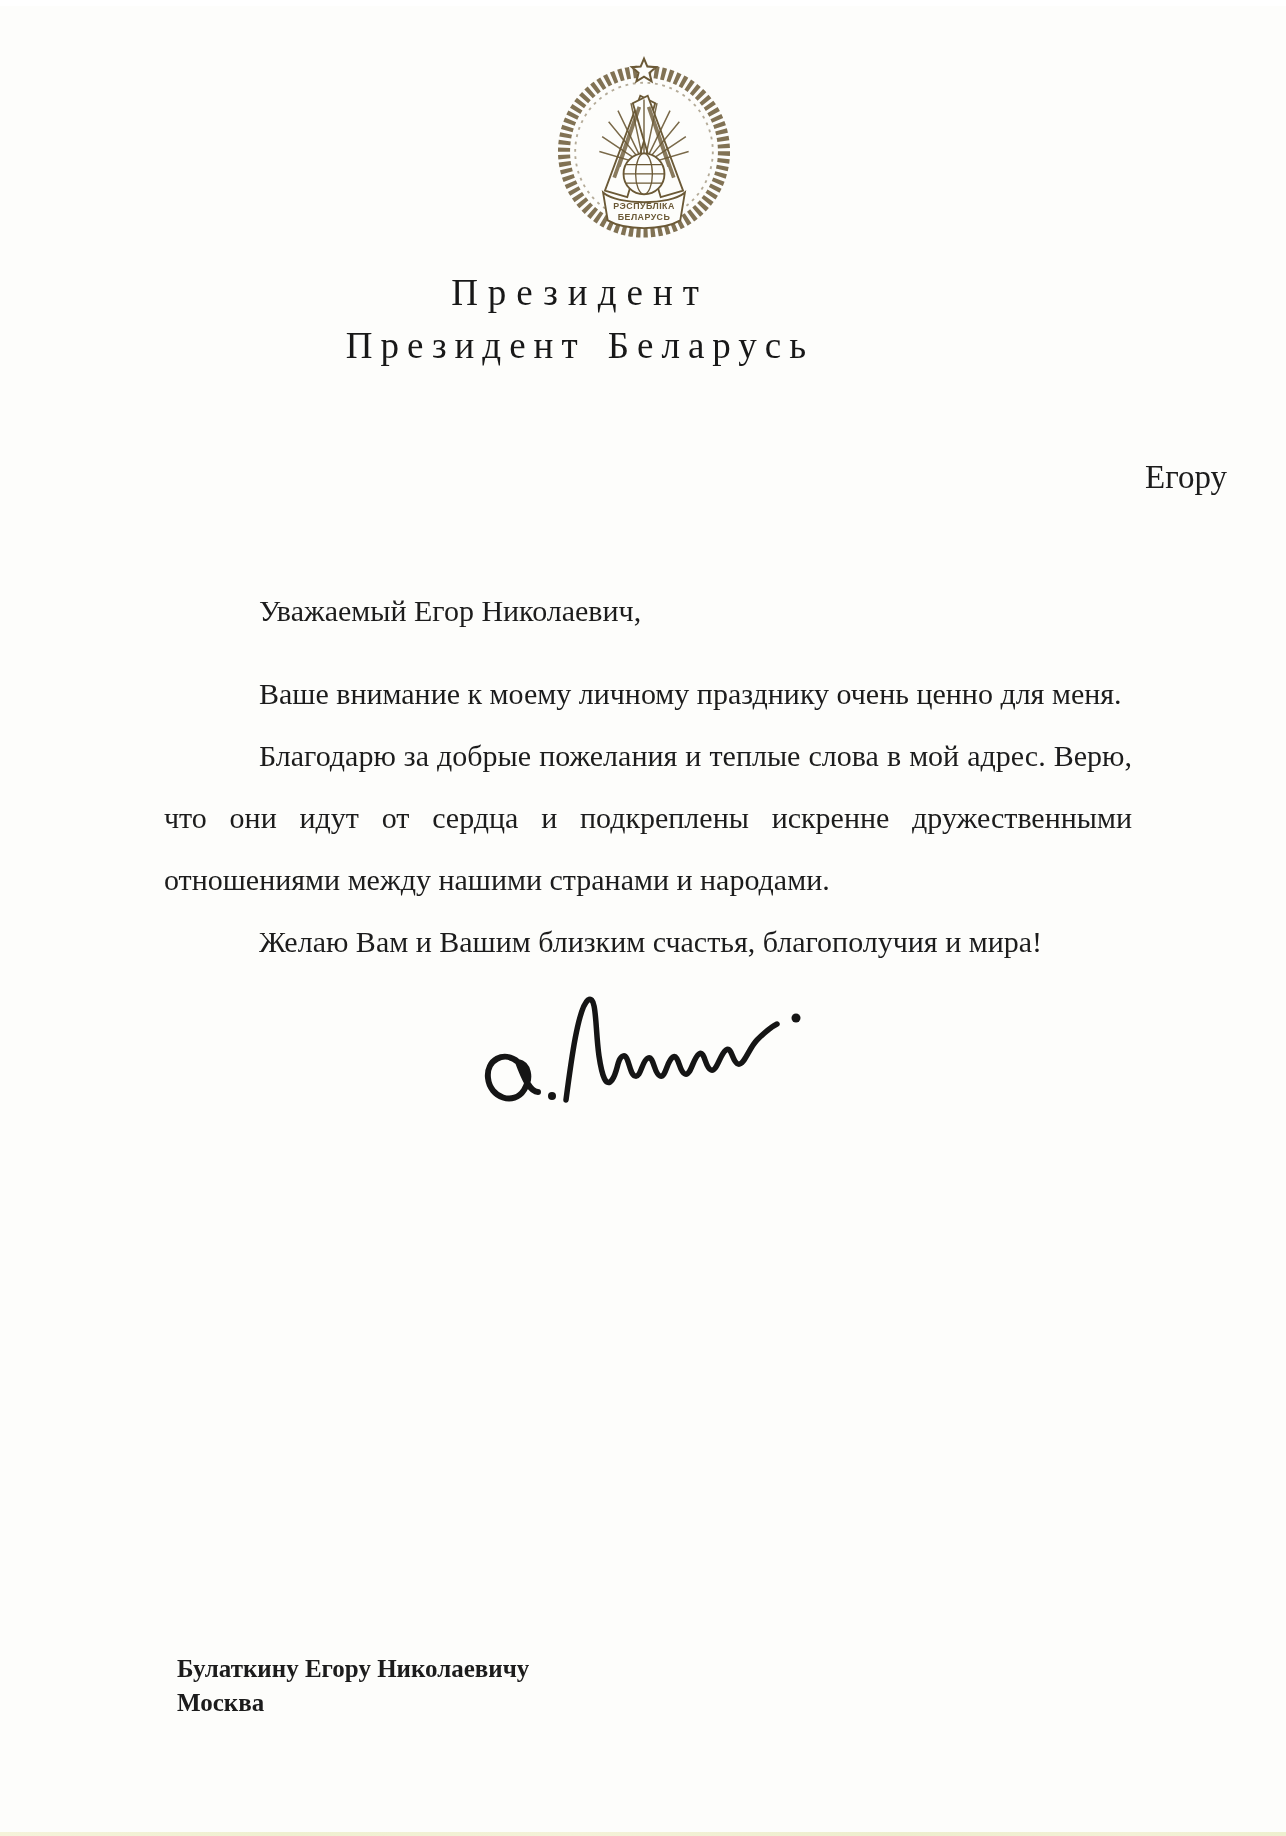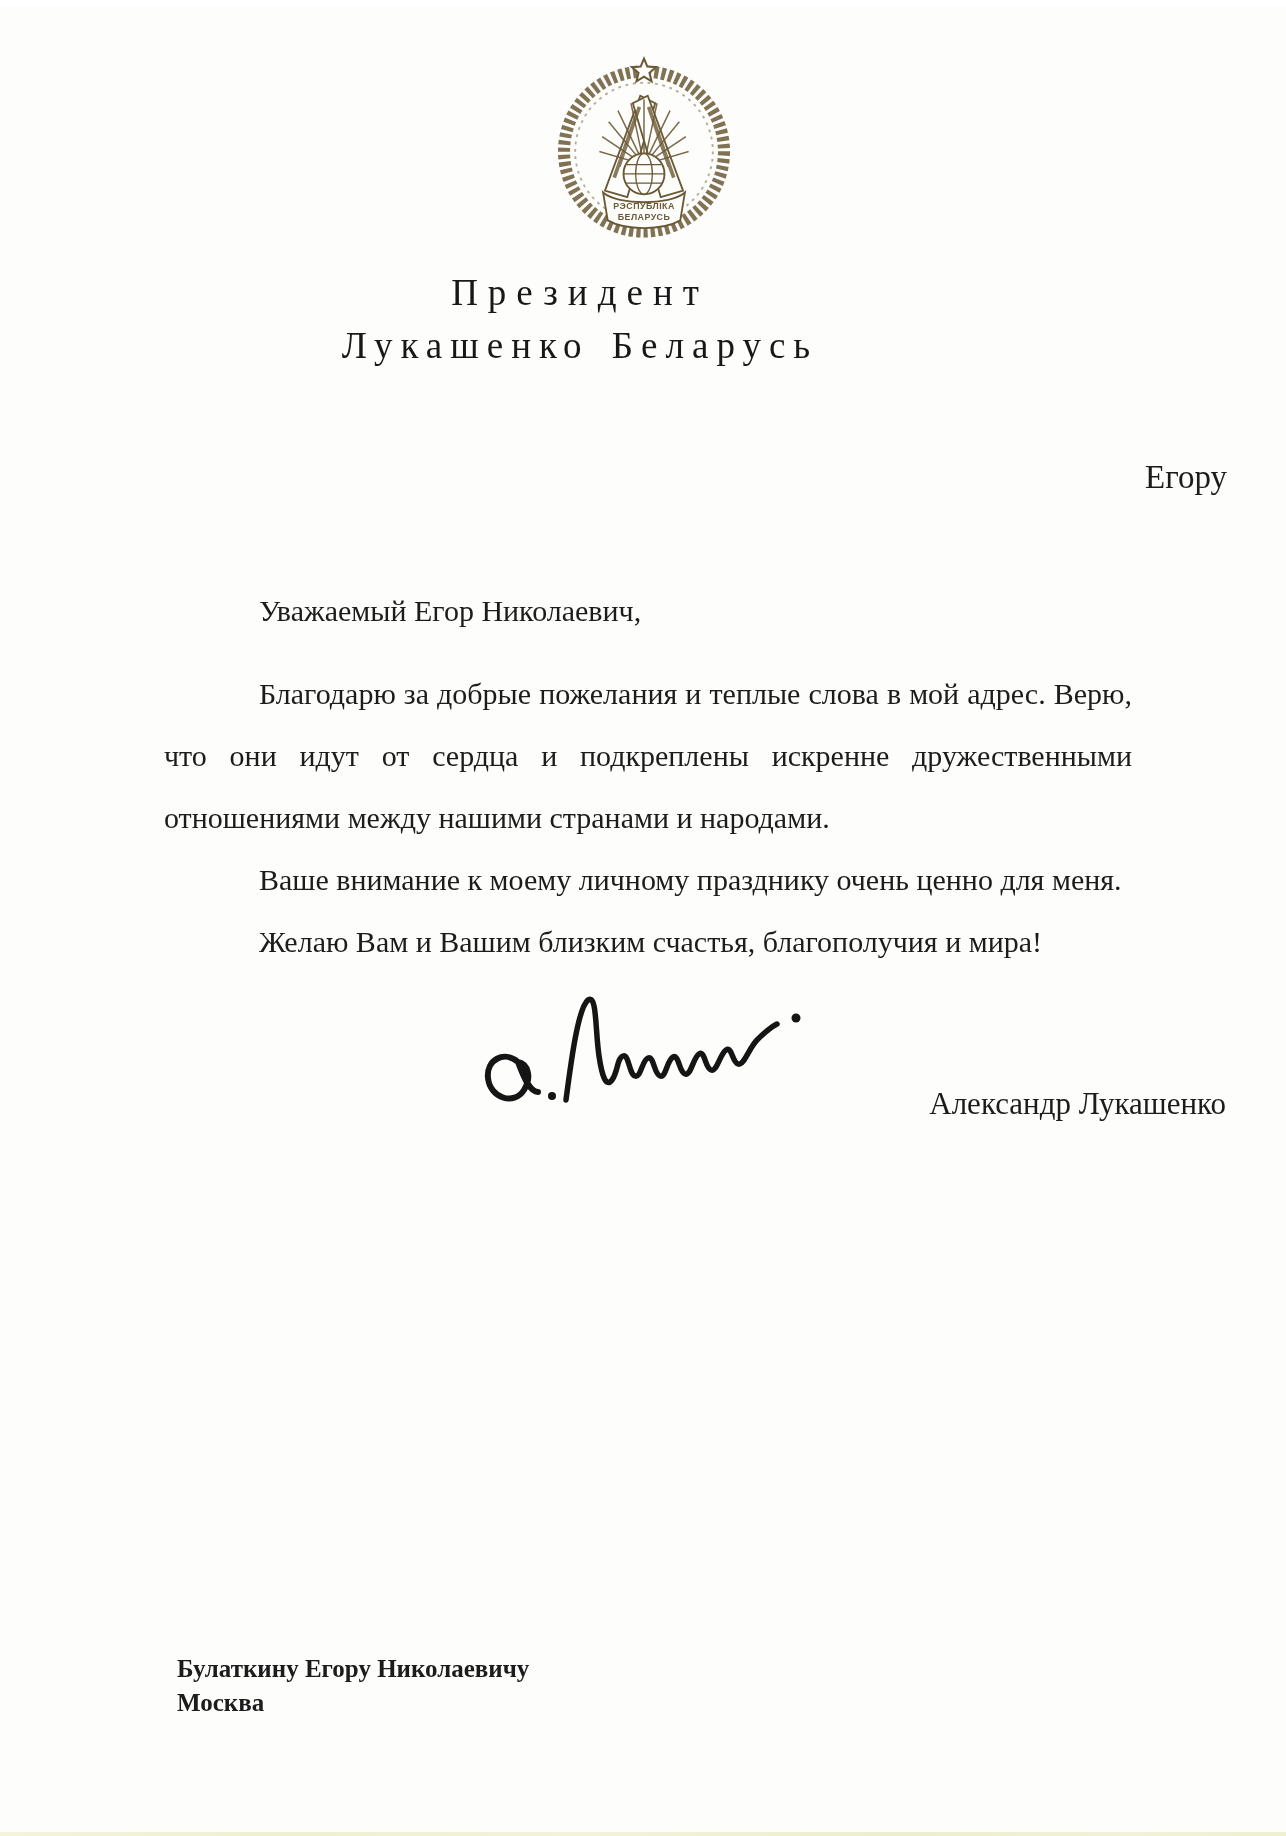--- a/index.html
+++ b/index.html
@@ -115,40 +115,39 @@
 
     <path d="M56,148 C72,162 128,162 144,148 L139,178 C120,189 80,189 61,178 Z" fill="#fdfdfb" stroke-width="2"></path>
     <text x="100" y="166" text-anchor="middle" font-size="9.5" fill="#6b5936" stroke="none" font-family="Liberation Sans, sans-serif" font-weight="bold" letter-spacing="0.5">РЭСПУБЛІКА</text>
     <text x="100" y="178" text-anchor="middle" font-size="9.5" fill="#6b5936" stroke="none" font-family="Liberation Sans, sans-serif" font-weight="bold" letter-spacing="0.5">БЕЛАРУСЬ</text>
 
     <path d="M100,4 L103.6,12.6 L113,13.2 L105.9,19.3 L108.1,28.4 L100,23.4 L91.9,28.4 L94.1,19.3 L87,13.2 L96.4,12.6 Z" fill="#fdfdfb" stroke-width="2.2"></path>
   </svg>
 
   <div class="header-block">
     <div class="header-line1">Президент</div>
-    <div class="header-line2">Лукашенко Беларусь</div>
+    <div class="header-line2">Президент Беларусь</div>
   </div>
 
   <div class="city">Егору</div>
 
   <div class="body-block">
     <div class="salutation">Уважаемый Егор Николаевич,</div>
+    <p>Ваше внимание к моему личному празднику очень ценно для меня.</p>
     <p>Благодарю за добрые пожелания и теплые слова в мой адрес. Верю, что они идут от сердца и подкреплены искренне дружественными отношениями между нашими странами и народами.</p>
-    <p>Ваше внимание к моему личному празднику очень ценно для меня.</p>
     <p>Желаю Вам и Вашим близким счастья, благополучия и мира!</p>
   </div>
 
   <svg class="signature-svg" viewBox="0 0 340 130" fill="none" stroke="#151515" stroke-linecap="round" stroke-linejoin="round">
     <path stroke-width="6" d="M 40,76 C 26,64 8,74 10,92 C 12,112 36,120 46,104 C 54,91 50,78 40,76 C 46,92 52,106 60,106"></path>
     <circle cx="74" cy="110" r="4" fill="#151515" stroke="none"></circle>
     <path stroke-width="5.5" d="M 88,114 C 93,76 100,22 110,14 C 119,8 117,42 121,70 C 124,90 128,102 134,94 C 140,86 139,72 145,70 C 151,68 151,88 157,90 C 163,92 164,74 170,72 C 176,70 176,88 182,90 C 188,92 189,74 195,71 C 201,68 201,86 207,88 C 213,90 215,72 221,68 C 227,64 227,82 233,84 C 239,86 242,68 248,64 C 254,60 254,76 260,78 C 266,80 271,62 279,54 C 285,48 291,42 299,38"></path>
     <circle cx="318" cy="32" r="4.5" fill="#151515" stroke="none"></circle>
   </svg>
 
-  <div class="printed-name">Александр Лукашенко</div>
 
   <div class="recipient-block">
     <div>Булаткину Егору Николаевичу</div>
     <div>Москва</div>
   </div>
 
   <div class="bottom-strip"></div>
 
 </div>
 

